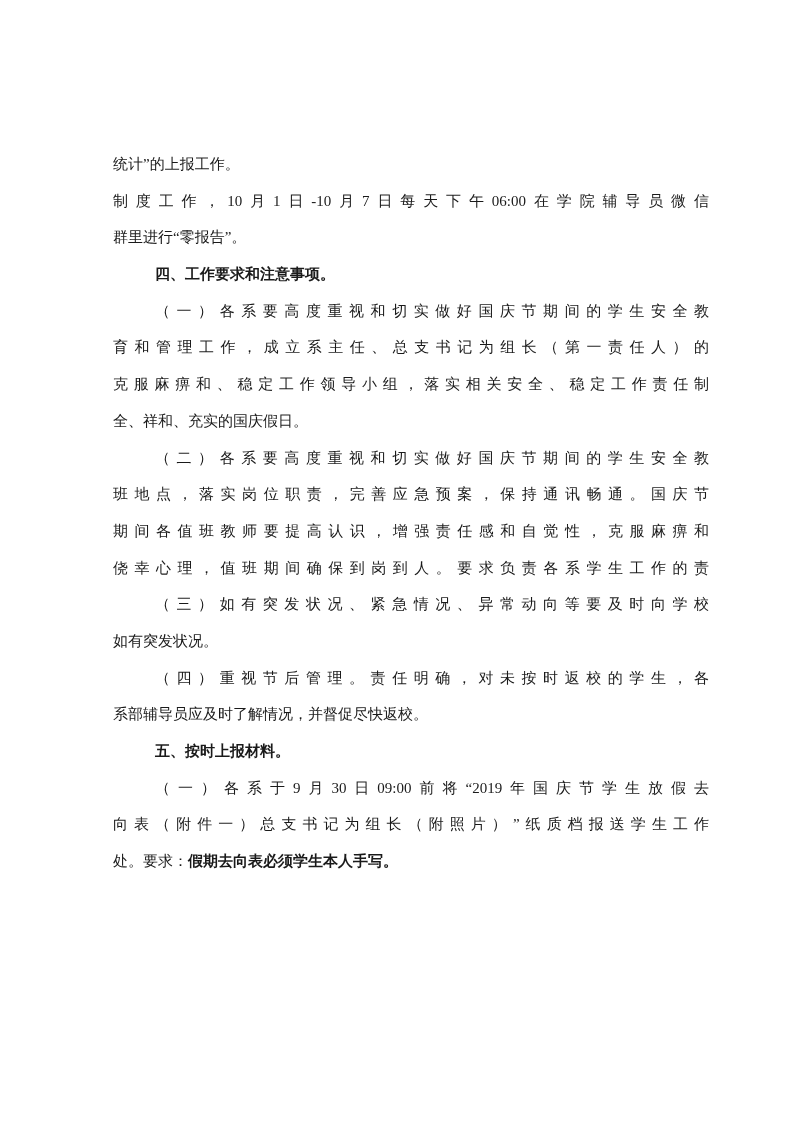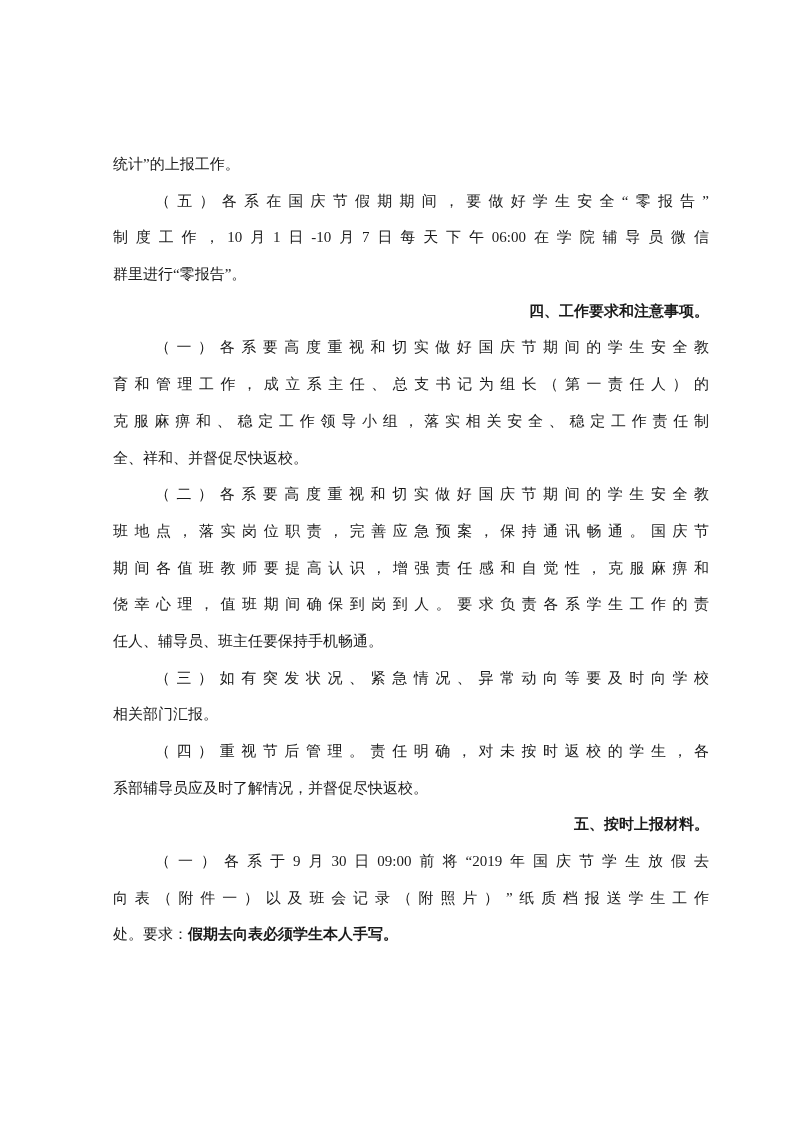--- a/index.html
+++ b/index.html
@@ -24,21 +24,20 @@
     line-height: 36.7px;
     color: #1a1a1a;
     letter-spacing: 0;
   }
   .line {
     height: 36.7px;
     text-align: left;
   }
   .line.indent {
     text-indent: 42px;
-    text-align: right;
   }
   .line.justify {
     text-align: justify;
     text-align-last: justify;
     text-justify: inter-character;
   }
   .line.heading {
     font-family: "Liberation Sans", sans-serif;
     font-weight: 700;
   }
@@ -46,35 +45,33 @@
     font-family: "Liberation Sans", sans-serif;
     font-weight: 700;
   }
 </style>
 </head>
 <body>
 
 <div class="page">
   <div class="doc-text">
       <div class="line">统计”的上报工作。</div>
-      <div class="line indent justify">（五）各系在国庆节假期期间，要做好学生安全“零报告”</div>
       <div class="line justify">制度工作，10月1日-10月7日每天下午06:00在学院辅导员微信</div>
       <div class="line">群里进行“零报告”。</div>
       <div class="line indent heading">四、工作要求和注意事项。</div>
       <div class="line indent justify">（一）各系要高度重视和切实做好国庆节期间的学生安全教</div>
       <div class="line justify">育和管理工作，成立系主任、总支书记为组长（第一责任人）的</div>
       <div class="line justify">克服麻痹和、稳定工作领导小组，落实相关安全、稳定工作责任制</div>
-      <div class="line">全、祥和、并督促尽快返校。</div>
+      <div class="line">全、祥和、充实的国庆假日。</div>
       <div class="line indent justify">（二）各系要高度重视和切实做好国庆节期间的学生安全教</div>
       <div class="line justify">班地点，落实岗位职责，完善应急预案，保持通讯畅通。国庆节</div>
       <div class="line justify">期间各值班教师要提高认识，增强责任感和自觉性，克服麻痹和</div>
       <div class="line justify">侥幸心理，值班期间确保到岗到人。要求负责各系学生工作的责</div>
-      <div class="line">任人、辅导员、班主任要保持手机畅通。</div>
       <div class="line indent justify">（三）如有突发状况、紧急情况、异常动向等要及时向学校</div>
-      <div class="line">相关部门汇报。</div>
+      <div class="line">如有突发状况。</div>
       <div class="line indent justify">（四）重视节后管理。责任明确，对未按时返校的学生，各</div>
       <div class="line">系部辅导员应及时了解情况，并督促尽快返校。</div>
       <div class="line indent heading">五、按时上报材料。</div>
       <div class="line indent justify">（一）各系于9月30日09:00前将“2019年国庆节学生放假去</div>
-      <div class="line justify">向表（附件一）以及班会记录（附照片）”纸质档报送学生工作</div>
+      <div class="line justify">向表（附件一）总支书记为组长（附照片）”纸质档报送学生工作</div>
       <div class="line"><span>处。要求：</span><span class="emphasis">假期去向表必须学生本人手写。</span></div>
     </div>
 </div>
 
 </body></html>

